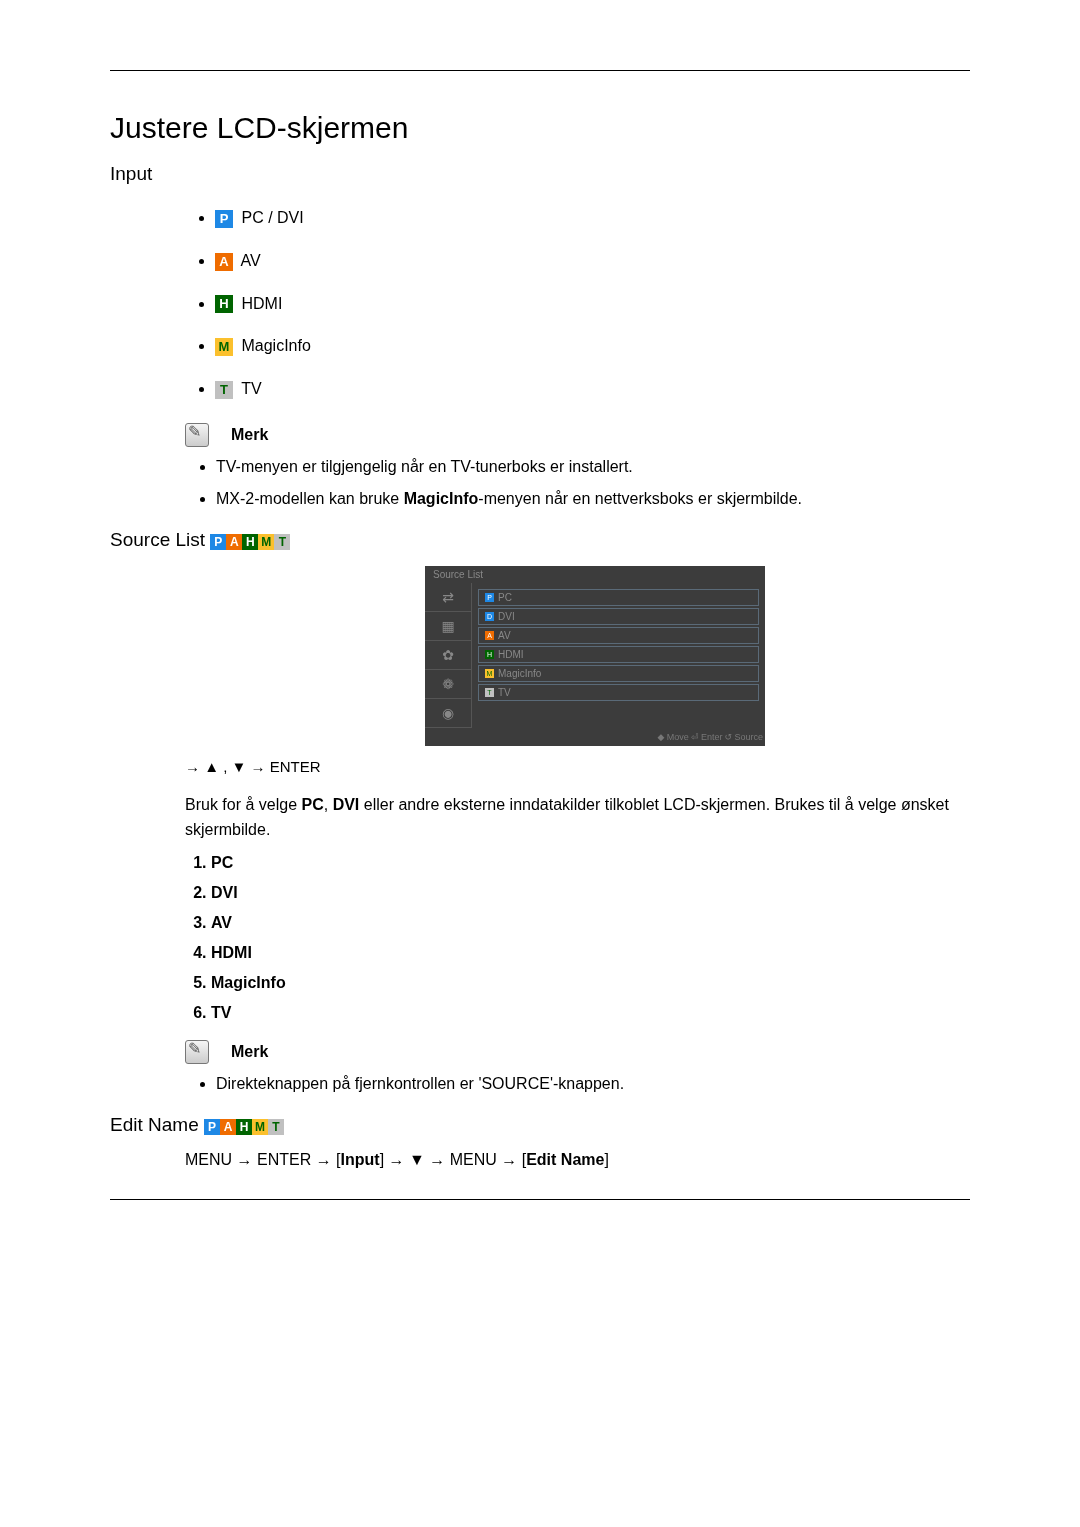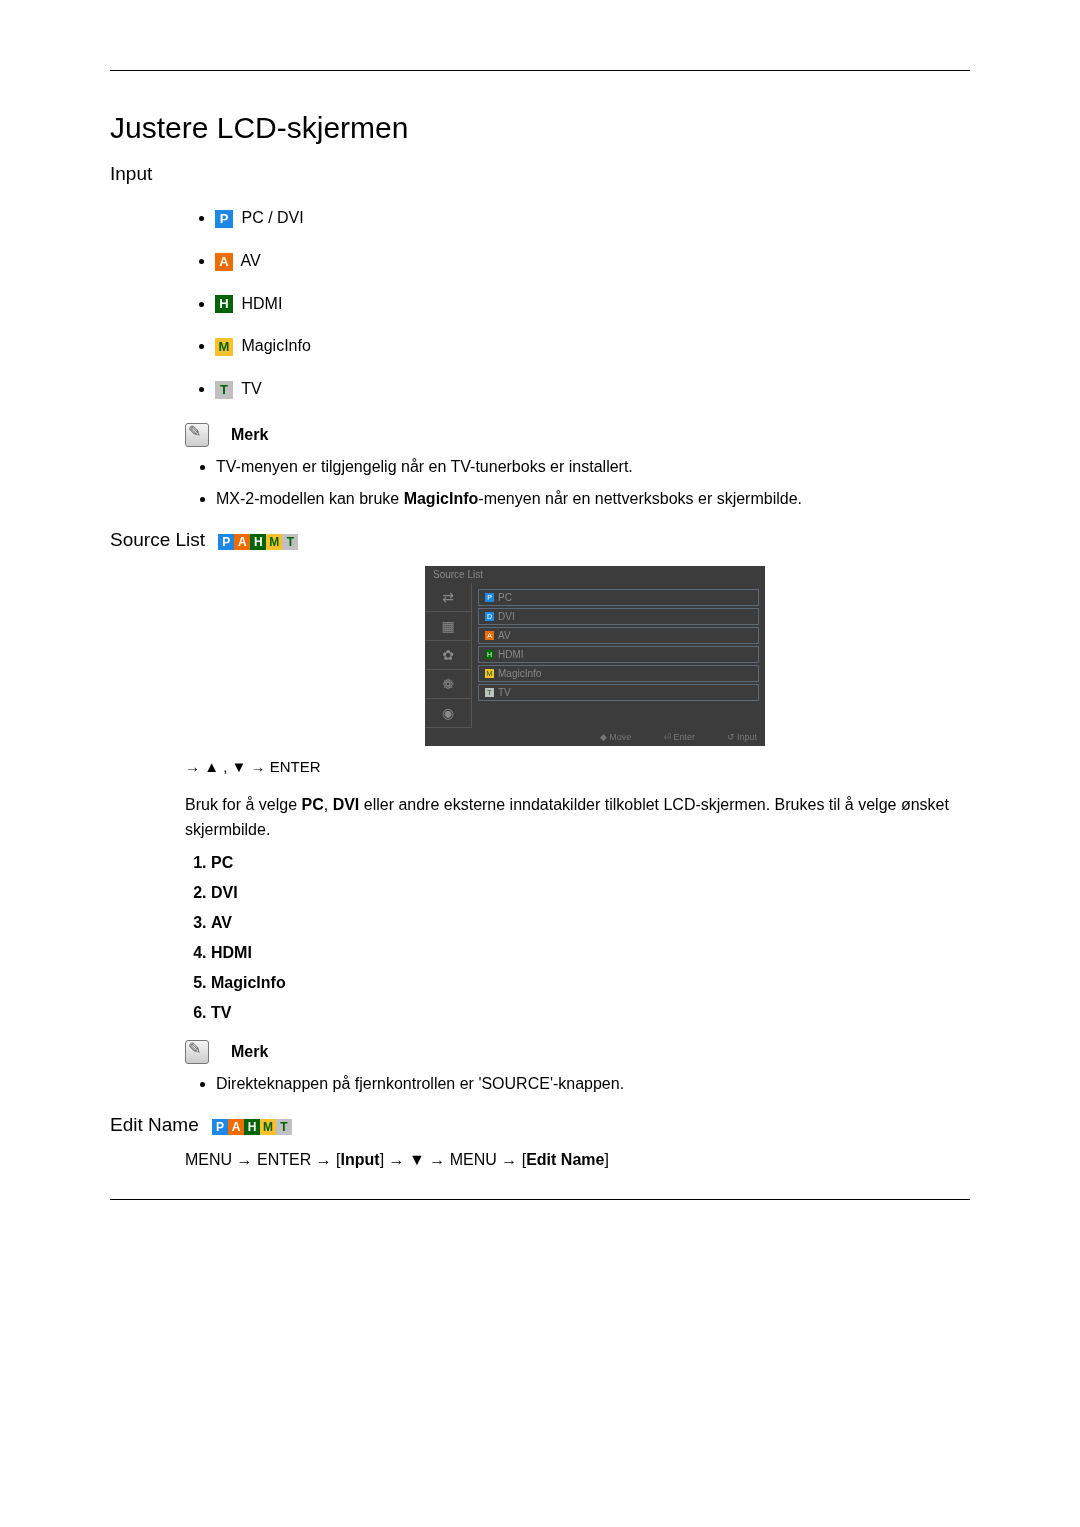--- a/index.html
+++ b/index.html
@@ -93,21 +93,21 @@
     font-weight: bold;
   }
   ul.bullets {
     list-style: disc;
     padding-left: 20px;
     margin: 4px 0 10px 0;
     font-size: 16px;
   }
   ul.bullets li { margin: 8px 1px; line-height: 1.5; }
   .badges-row .badge { width:16px; height:16px; line-height:16px; font-size:12px; margin-right:0; }
-  .badges-row { display:inline-block; vertical-align: middle; margin-left:8px;}
+  .badges-row { display:inline-block; vertical-align: middle; margin-left:0;}
   .nav-line {
     font-size: 16px;
     margin: 14px 0;
   }
   .nav-pill {
     display: inline-block;
     padding: 1px 6px;
     color: #d4d05a;
     font-weight: bold;
     font-size: 14px;
@@ -152,22 +152,22 @@
     display:flex;
     align-items:center;
     gap:4px;
   }
   .osd-row .mini {
     width:9px;height:9px;display:inline-block;font-size:7px;line-height:9px;text-align:center;color:#fff;
   }
   .osd-footer {
     display:flex;
     justify-content:flex-end;
-    gap:32px;
-    padding: 4px 8px;
+    gap:2px;
+    padding: 4px 2px;
     font-size: 9px;
     color:#777;
   }
   .para { font-size:16px; line-height:1.55; margin: 10px 0 1px 0;}
   ol.numlist {
     font-size:16px;
     padding-left: 26px;
     margin: 4px 0 10px 0;
   }
   ol.numlist li { margin: 12px 0; }
@@ -264,21 +264,21 @@
             </div>
           <div class="osd-row">
               <span class="mini" style="background:#c0c0c0;color:#006400">T</span>
               <span>TV</span>
             </div>
         </div>
       </div>
       <div class="osd-footer">
         <span>◆ Move</span>
         <span>⏎ Enter</span>
-        <span>↺ Input</span>
+        <span>↺ Source</span>
       </div>
     </div>
 
     <div class="arrow-row">→ ▲ , ▼ → ENTER</div>
 
     <div class="para">
       <span>Bruk for å velge </span><b>PC</b><span>, </span><b>DVI</b><span> eller andre eksterne inndatakilder tilkoblet LCD-skjermen. Brukes til å velge ønsket skjermbilde.</span>
     </div>
 
     <ol class="numlist">

